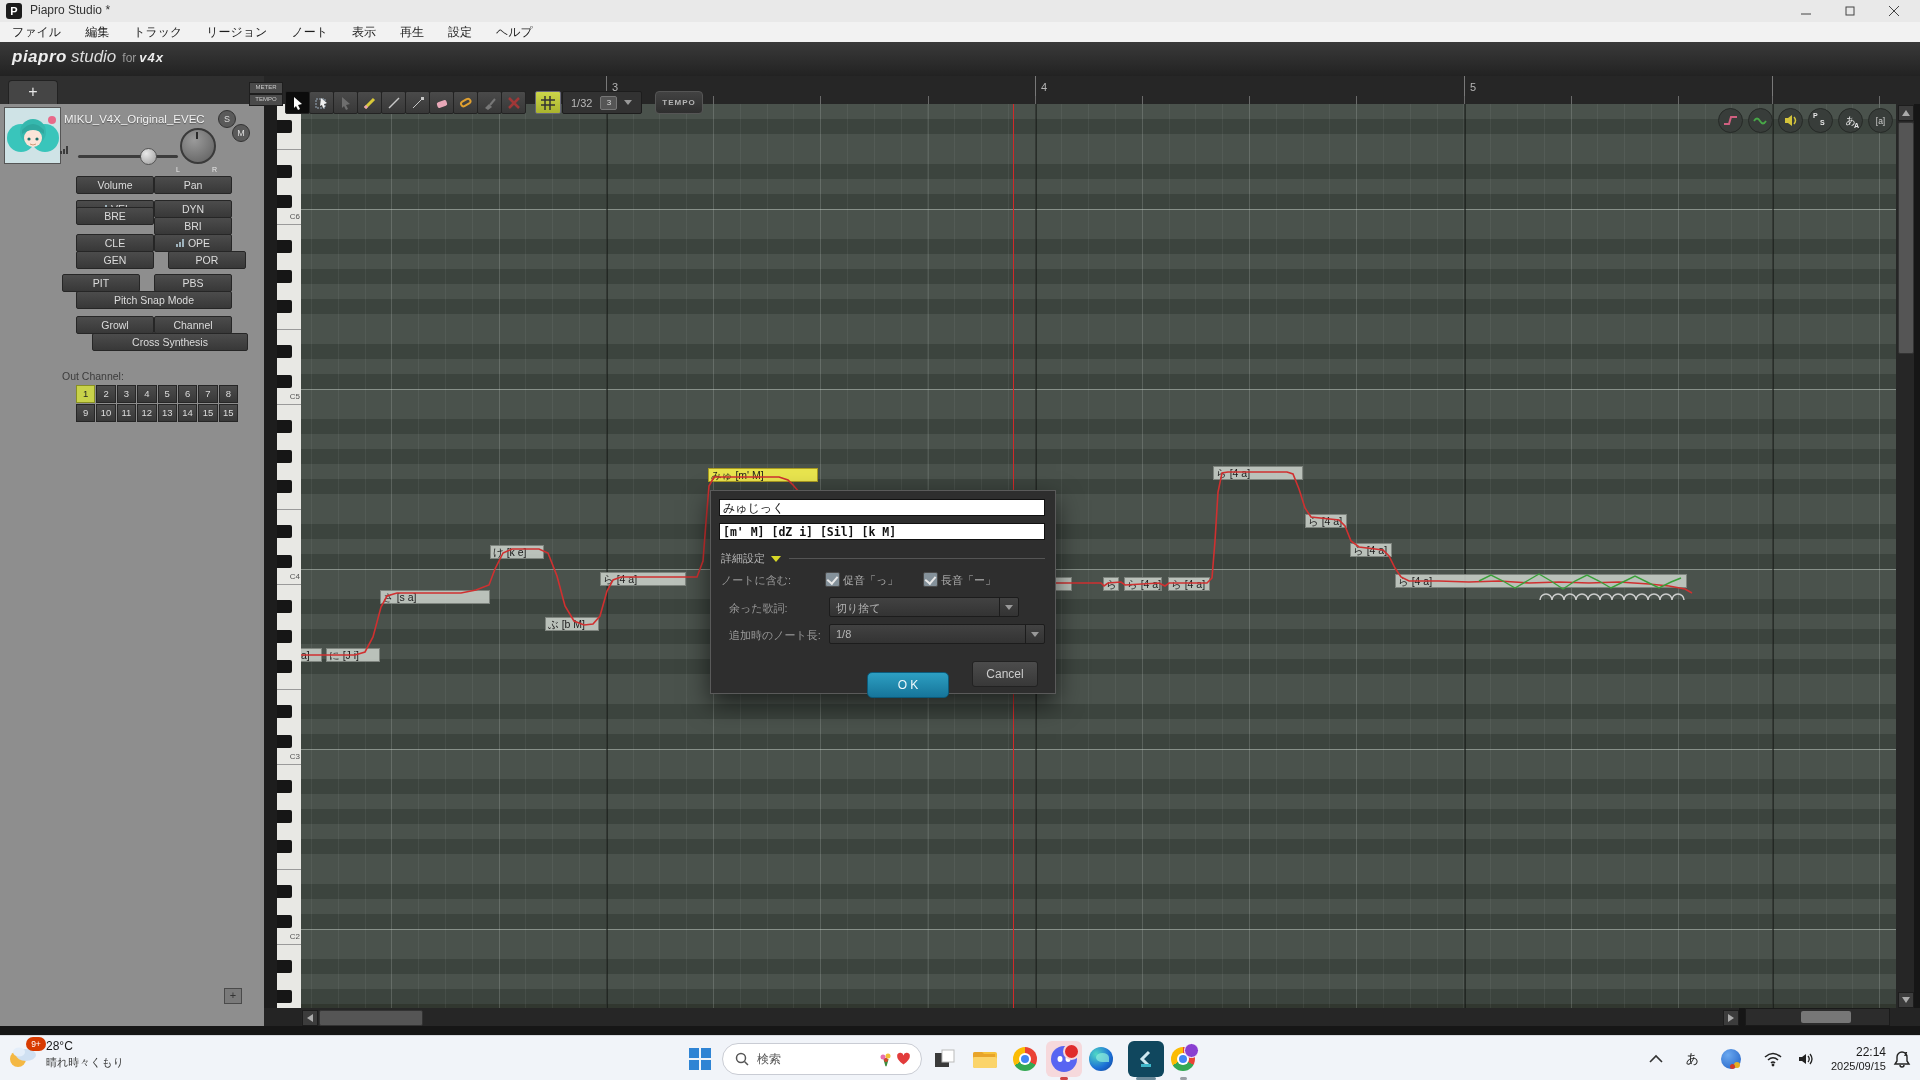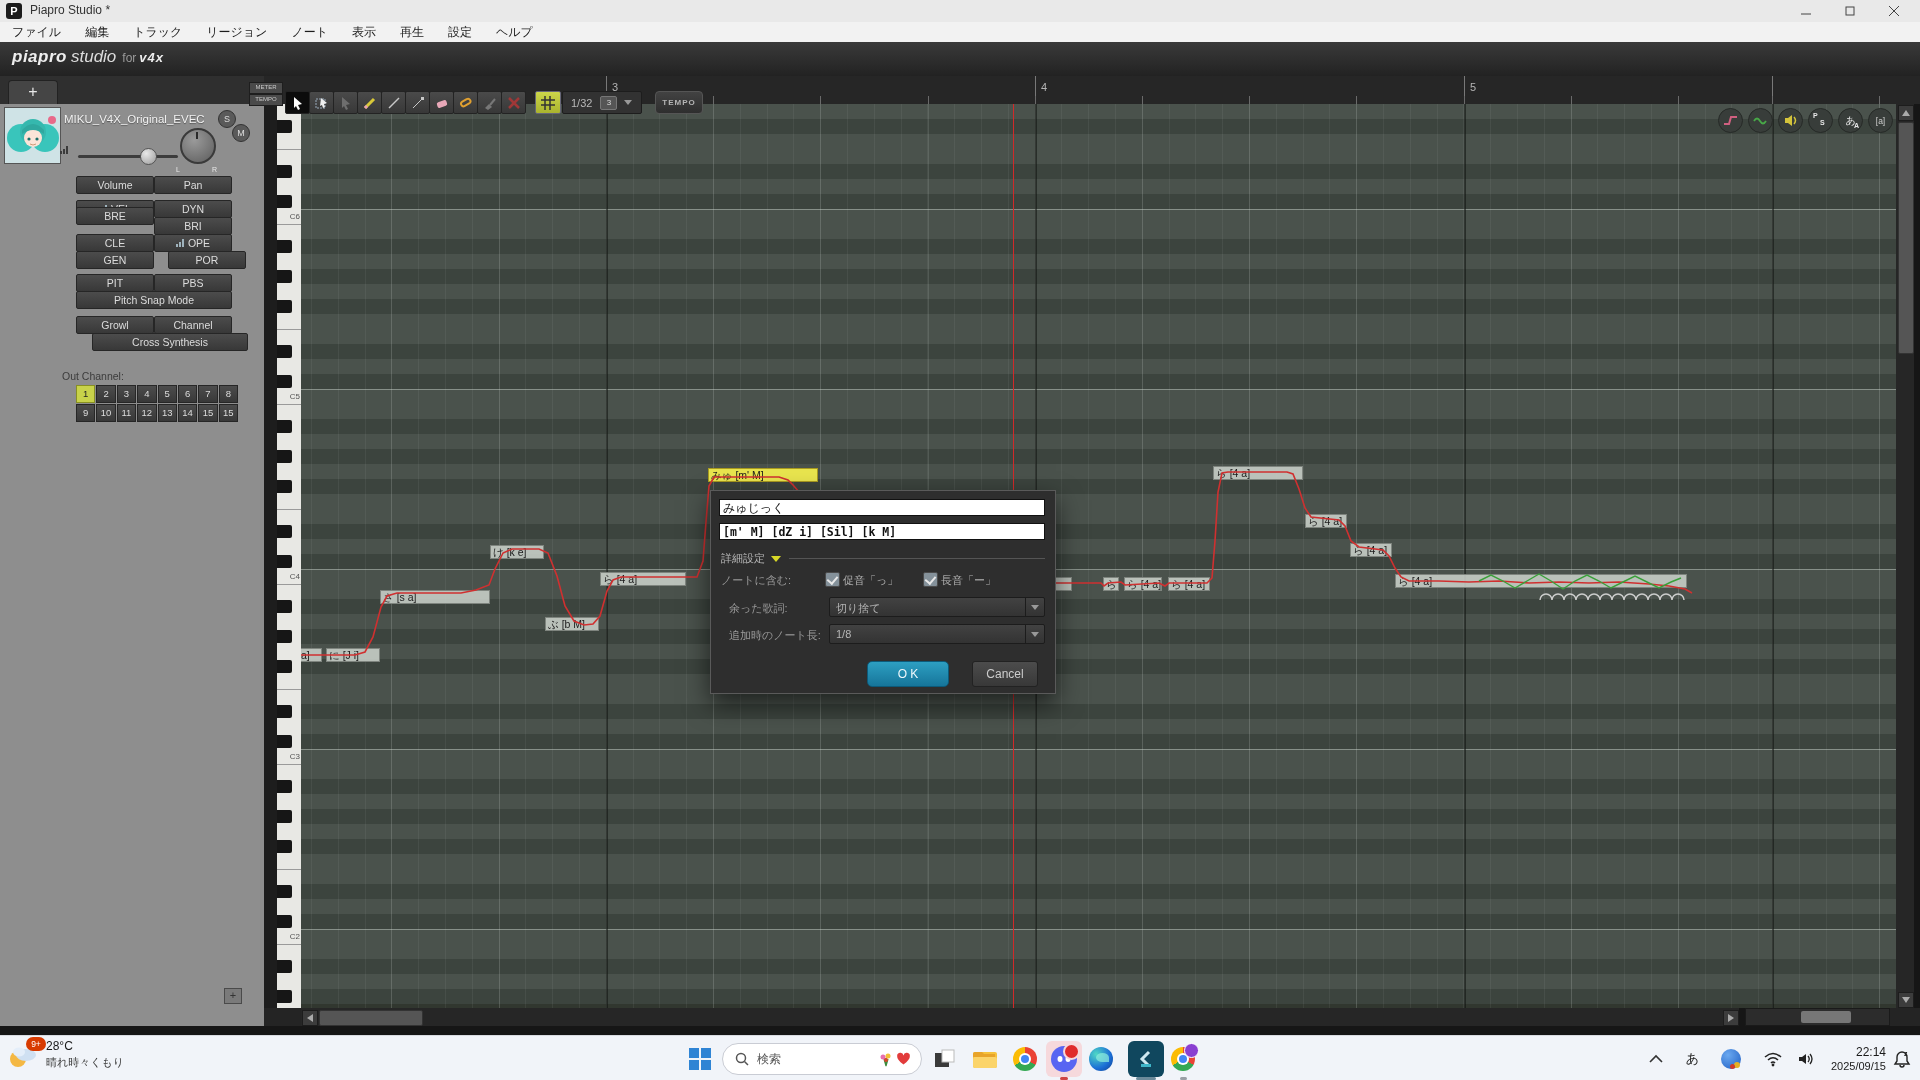--- a/index.html
+++ b/index.html
@@ -140,21 +140,21 @@
   .dlabel{position:absolute;font-size:11px;color:#9a9a9a;}
   .chk{position:absolute;width:13px;height:13px;background:#84919a;border:1px solid #4a4a4a;border-radius:2px;}
   .chk:after{content:"";position:absolute;left:3px;top:1px;width:5px;height:8px;
     border-right:2px solid #e8e8e8;border-bottom:2px solid #e8e8e8;transform:rotate(40deg);}
   .ddown{position:absolute;height:20px;background:linear-gradient(#424242,#333);border:1px solid #1c1c1c;
     border-radius:2px;box-sizing:border-box;}
   .ddown .v{position:absolute;left:6px;top:3px;font-size:11px;color:#b5b5b5;}
   .ddown .btn{position:absolute;right:0;top:0;width:18px;height:100%;border-left:1px solid #1c1c1c;
     display:flex;align-items:center;justify-content:center;}
   .ddown .btn i{width:0;height:0;border-left:4px solid transparent;border-right:4px solid transparent;border-top:5px solid #999;}
-  #okbtn{position:absolute;left:156px;top:170px;width:80px;height:24px;border-radius:5px;
+  #okbtn{position:absolute;left:156px;top:181px;width:80px;height:24px;border-radius:5px;
     background:linear-gradient(#2d9fc2,#16759a);border:1px solid #0c5a7a;color:#eef8fc;
     font-size:12px;display:flex;align-items:center;justify-content:center;}
   #cancelbtn{position:absolute;left:261px;top:170px;width:64px;height:24px;border-radius:3px;
     background:linear-gradient(#4c4c4c,#383838);border:1px solid #222;color:#ccc;
     font-size:12px;display:flex;align-items:center;justify-content:center;}
   
   #taskbar{left:0;top:1035px;width:1920px;height:45px;background:#f1f4f9;z-index:100;border-top:1px solid #d8dbe0;}
   #weather{left:6px;top:3px;display:flex;gap:6px;}
   #wtxt .t1{font-size:12px;color:#1a1a1a;}
   #wtxt .t2{font-size:11px;color:#3c3c3c;margin-top:2px;}
@@ -349,21 +349,21 @@
   <div class="pbtn abs" style="left:154px;top:130px;width:76px">
       <span class="mini">
         <i style="height:3px"></i>
         <i style="height:5px"></i>
         <i style="height:8px"></i>
       </span>
       <span>OPE</span>
     </div>
   <div class="pbtn abs" style="left:76px;top:147px;width:76px">GEN</div>
   <div class="pbtn abs" style="left:168px;top:147px;width:76px">POR</div>
-  <div class="pbtn abs" style="left:76px;top:170px;width:76px">PIT</div>
+  <div class="pbtn abs" style="left:62px;top:170px;width:76px">PIT</div>
   <div class="pbtn abs" style="left:154px;top:170px;width:76px">PBS</div>
   <div class="pbtn abs" style="left:76px;top:187px;width:154px">Pitch Snap Mode</div>
   <div class="pbtn abs" style="left:76px;top:212px;width:76px">Growl</div>
   <div class="pbtn abs" style="left:154px;top:212px;width:76px">Channel</div>
   <div class="pbtn abs" style="left:92px;top:229px;width:154px">Cross Synthesis</div>
 
   <div id="outlabel" class="abs">Out Channel:</div>
   <div id="chgrid" class="abs">
       <div class="chrow">
         <div class="chcell on">1</div>
@@ -695,21 +695,21 @@
     <span class="lbl">詳細設定</span>
     <span class="ytri"></span>
     <span class="hr"></span>
   </div>
   <div class="dlabel" style="left:10px;top:82px">ノートに含む:</div>
   <div class="chk" style="left:114px;top:81px"></div>
   <div class="dlabel" style="left:132px;top:82px;color:#b0b0b0">促音「っ」</div>
   <div class="chk" style="left:212px;top:81px"></div>
   <div class="dlabel" style="left:230px;top:82px;color:#b0b0b0">長音「ー」</div>
   <div class="dlabel" style="left:18px;top:110px">余った歌詞:</div>
-  <div class="ddown" style="left:118px;top:106px;width:216px">
+  <div class="ddown" style="left:118px;top:106px;width:190px">
     <span class="v">切り捨て</span>
       <span class="btn">
         <i></i>
       </span>
   </div>
   <div class="dlabel" style="left:18px;top:137px">追加時のノート長:</div>
   <div class="ddown" style="left:118px;top:133px;width:216px">
     <span class="v">1/8</span>
       <span class="btn">
         <i></i>

